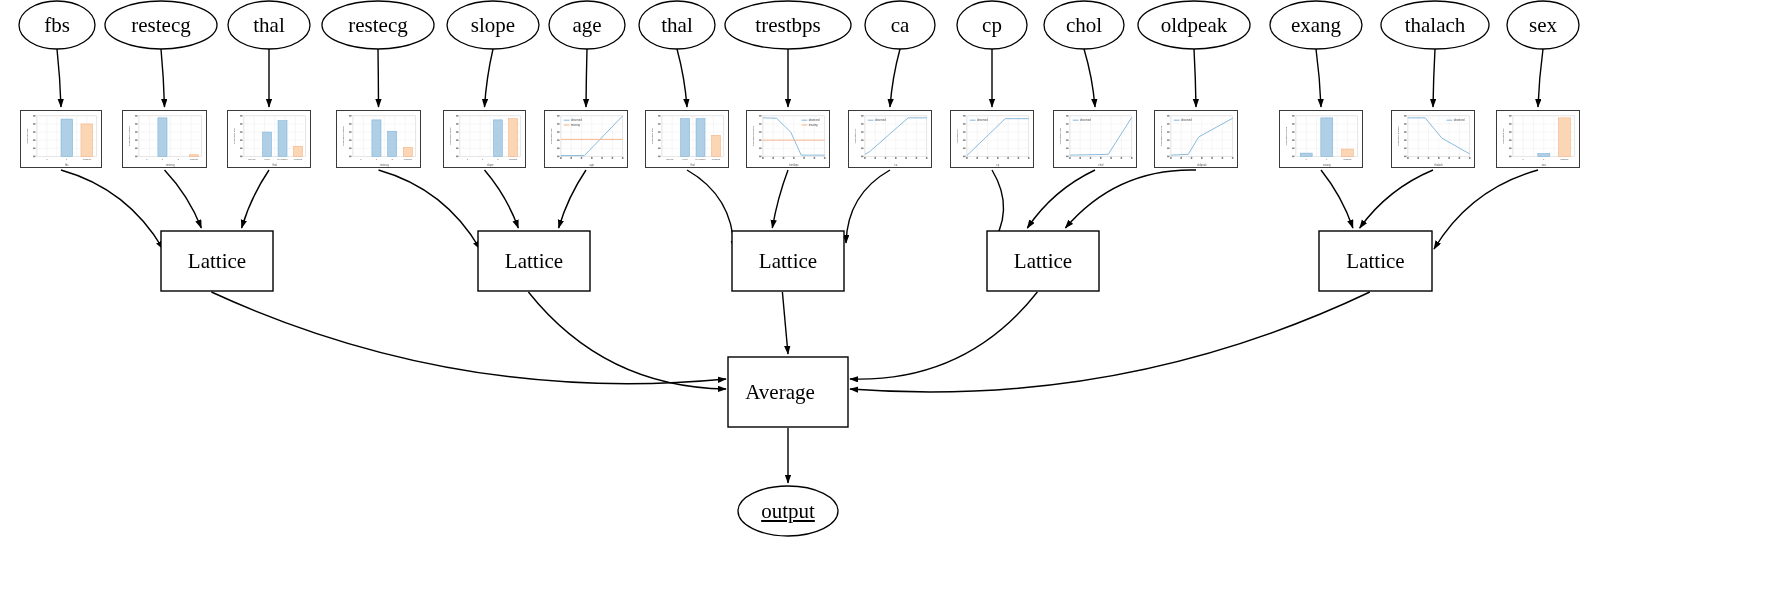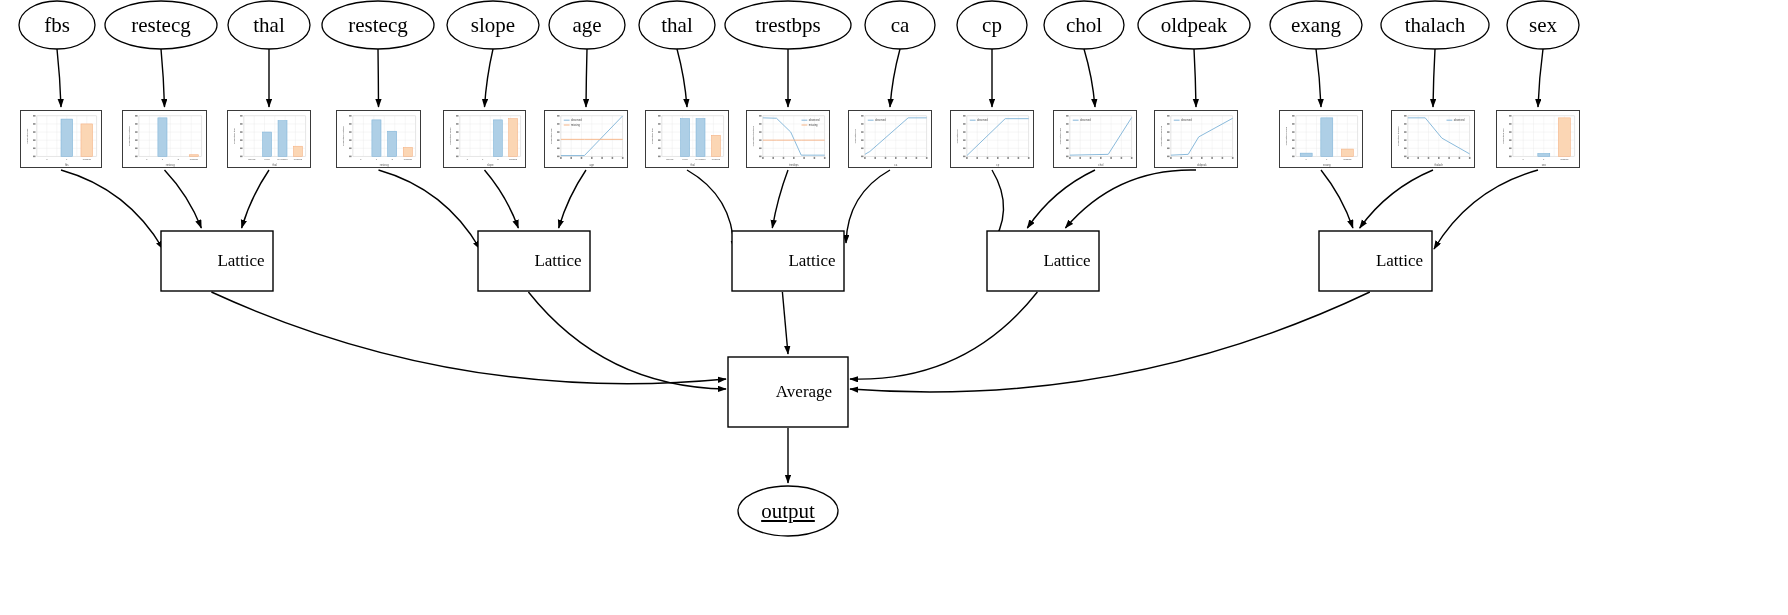--- a/index.html
+++ b/index.html
@@ -2,21 +2,21 @@
 <html><head>
 <meta charset="utf-8">
 <style>
   html,body{margin:0;padding:0;background:#ffffff;}
   body{width:1788px;height:615px;position:relative;overflow:hidden;
        font-family:"Liberation Serif", serif;}
   #canvas{position:absolute;left:16px;top:0;width:1788px;height:615px;border-radius:21px;}
   .node-label{position:absolute;display:flex;align-items:center;justify-content:center;
               text-align:center;color:#000;pointer-events:none;}
   .ellipse-label{font-size:21px;}
-  .box-label{font-size:17px;padding-left:24px;}
+  .box-label{font-size:21px;}
   svg{position:absolute;left:0;top:0;overflow:visible;}
   .plot-card{position:absolute;background:#fff;border:1.6px solid #3a3a3a;box-sizing:border-box;}
   .plot-inner{position:absolute;left:0;top:0;width:100%;height:100%;}
 </style>
 </head>
 <body>
 
 <div id="canvas">
   <svg id="edges" width="1788" height="615">
     <defs>

